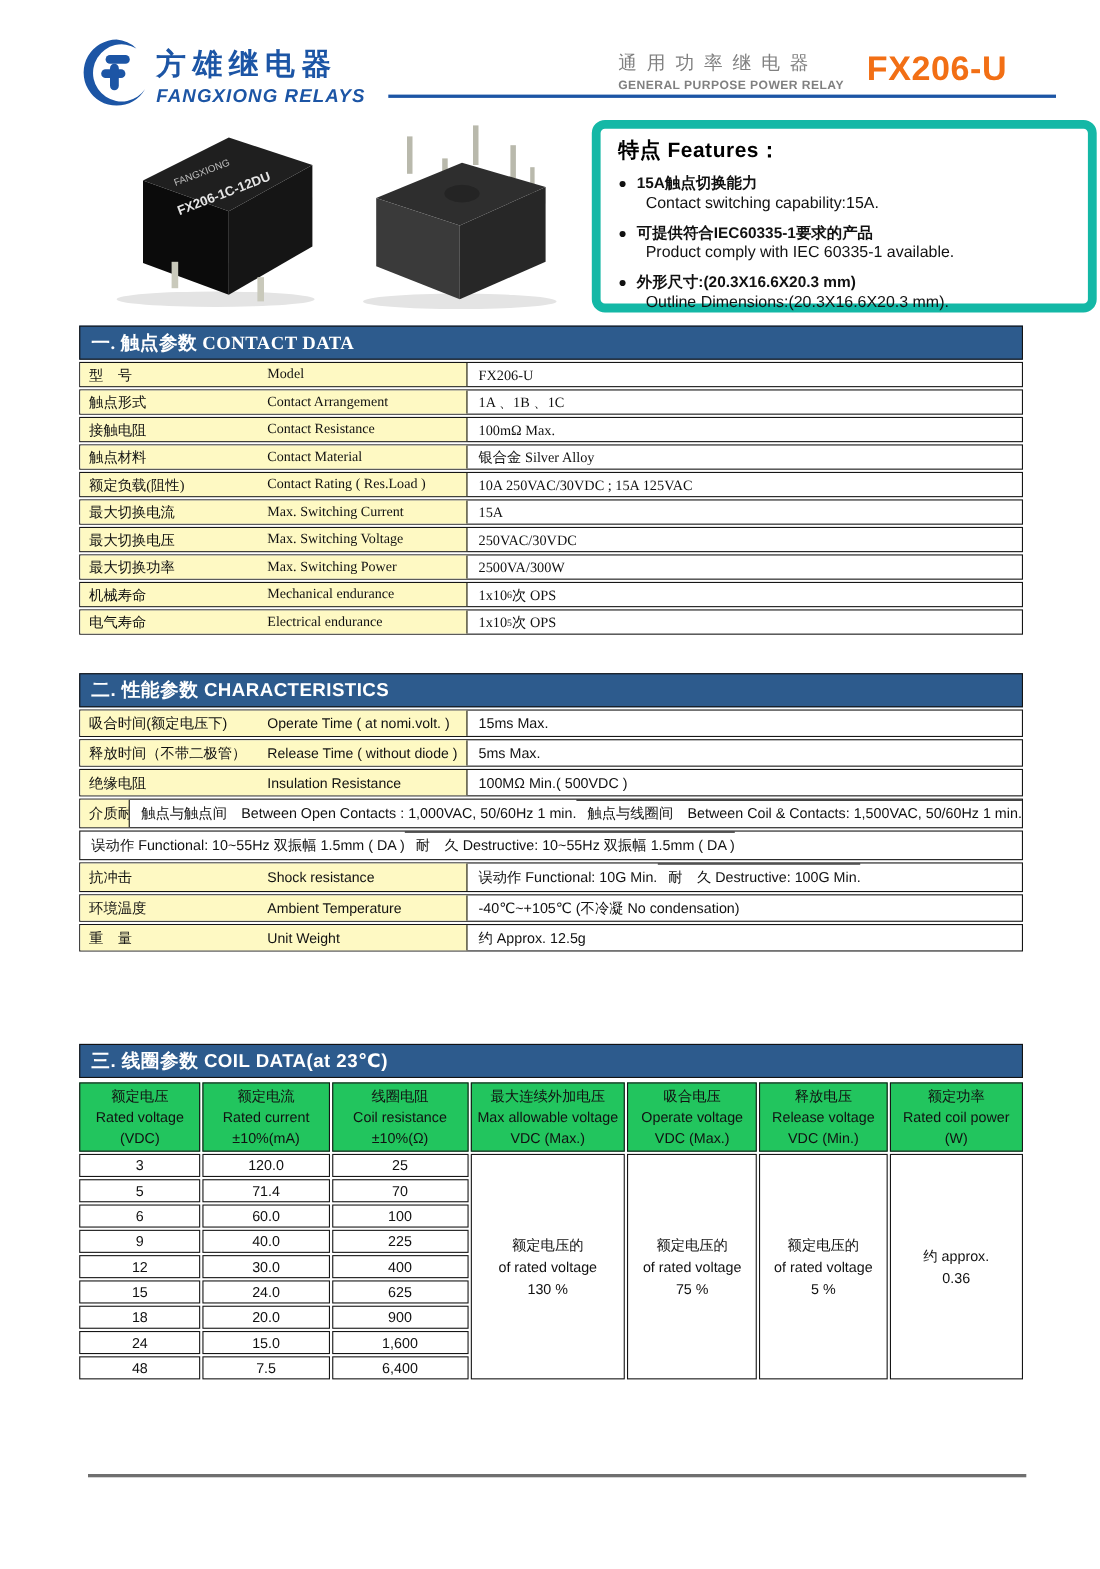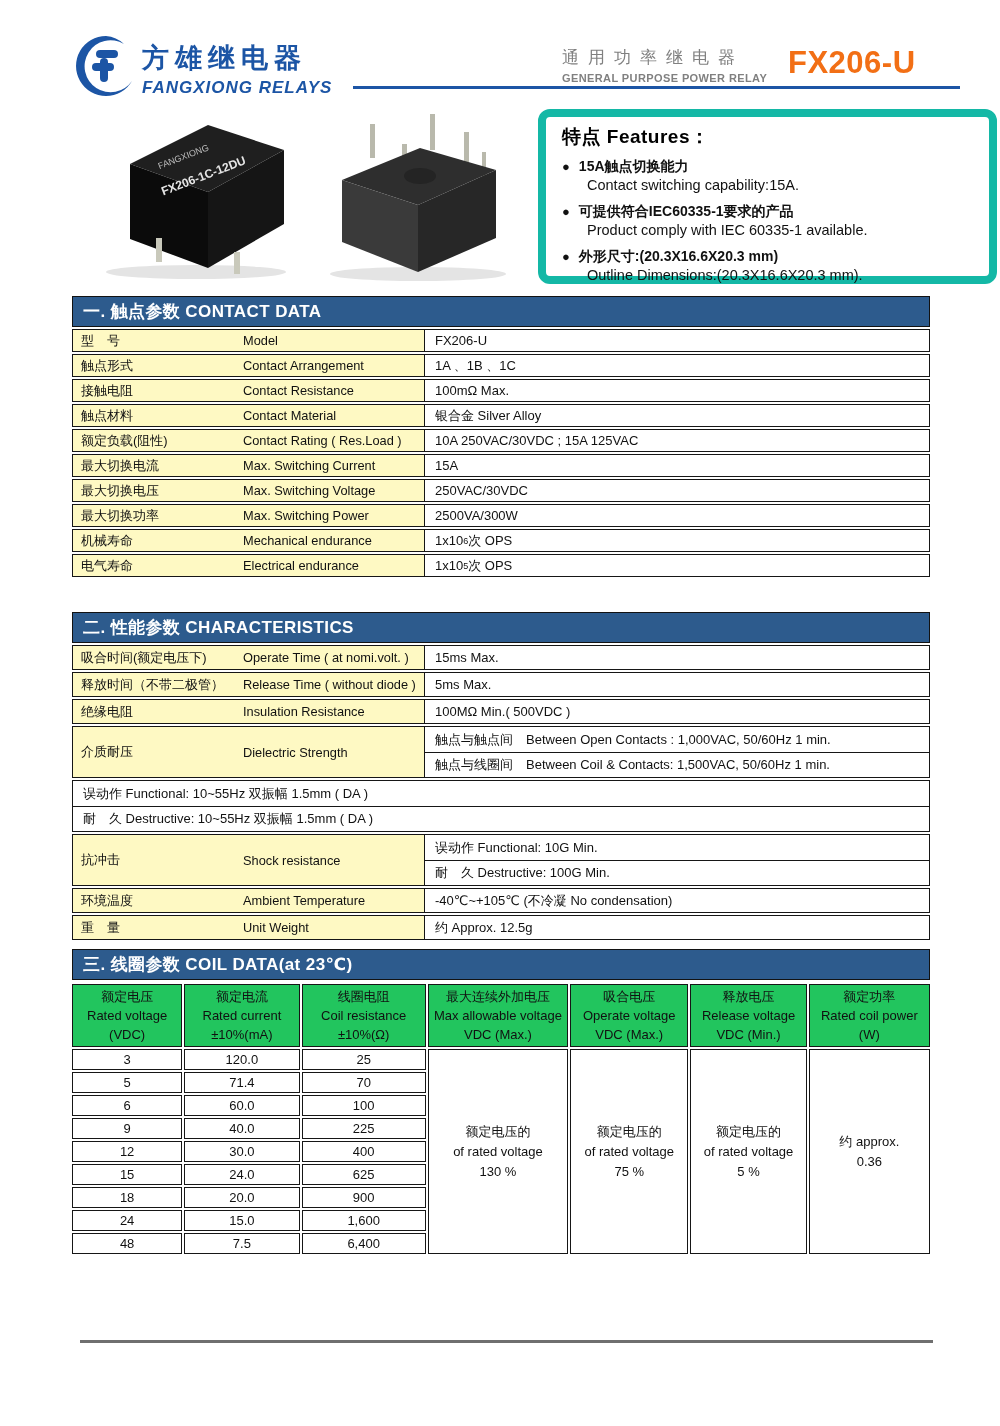--- a/index.html
+++ b/index.html
@@ -40,24 +40,24 @@
   
   .trow { display:flex; border:1px solid #161616; margin-bottom:2px; background:#fff; align-items:stretch; }
   .tlabel { width:352px; background:#fef9c3; display:flex; align-items:center;
             padding-left:8px; border-right:1px solid #161616; overflow:hidden; }
   .tlabel .cn { width:162px; flex:none; font-size:13px; white-space:nowrap; }
   .tlabel .en { font-size:12.8px; white-space:nowrap; }
   .tvalue { flex:1; display:flex; align-items:center; padding-left:10px; font-size:13px; white-space:nowrap; }
   .trow.single { height:23px; }
   .trow.sec2 { height:25px; }
   .tvalue sup { font-size:9px; }
-  .tsplit { flex:1; display:flex; flex-direction:column; }
+  .tsplit { flex:1; display:flex; }
   .tsplit .sub { height:25px; display:flex; align-items:center; padding-left:10px; font-size:13px; white-space:nowrap; }
   .tsplit .sub + .sub { border-top:1px solid #161616; }
-  #sec1 { top:296px; } #sec2 { top:612px; } #sec3 { top:949px; }
+  #sec1 { top:296px;font-family:Liberation Serif, serif; } #sec2 { top:612px; } #sec3 { top:949px; }
 
   
   table.coil { border-collapse:separate; border-spacing:2px; width:862px; margin-left:-2px; table-layout:fixed; }
   table.coil th, table.coil td { border:1px solid #161616; text-align:center; font-size:13px; }
   table.coil thead th { background:#22c55e; font-weight:normal; padding:2px 0; }
   table.coil thead th span { display:block; line-height:19px; white-space:nowrap; }
   table.coil tbody td { height:21px; background:#fff; }
   td.merged { vertical-align:middle; line-height:20px; background:#fff; }
   td.merged span { display:block; }
 

